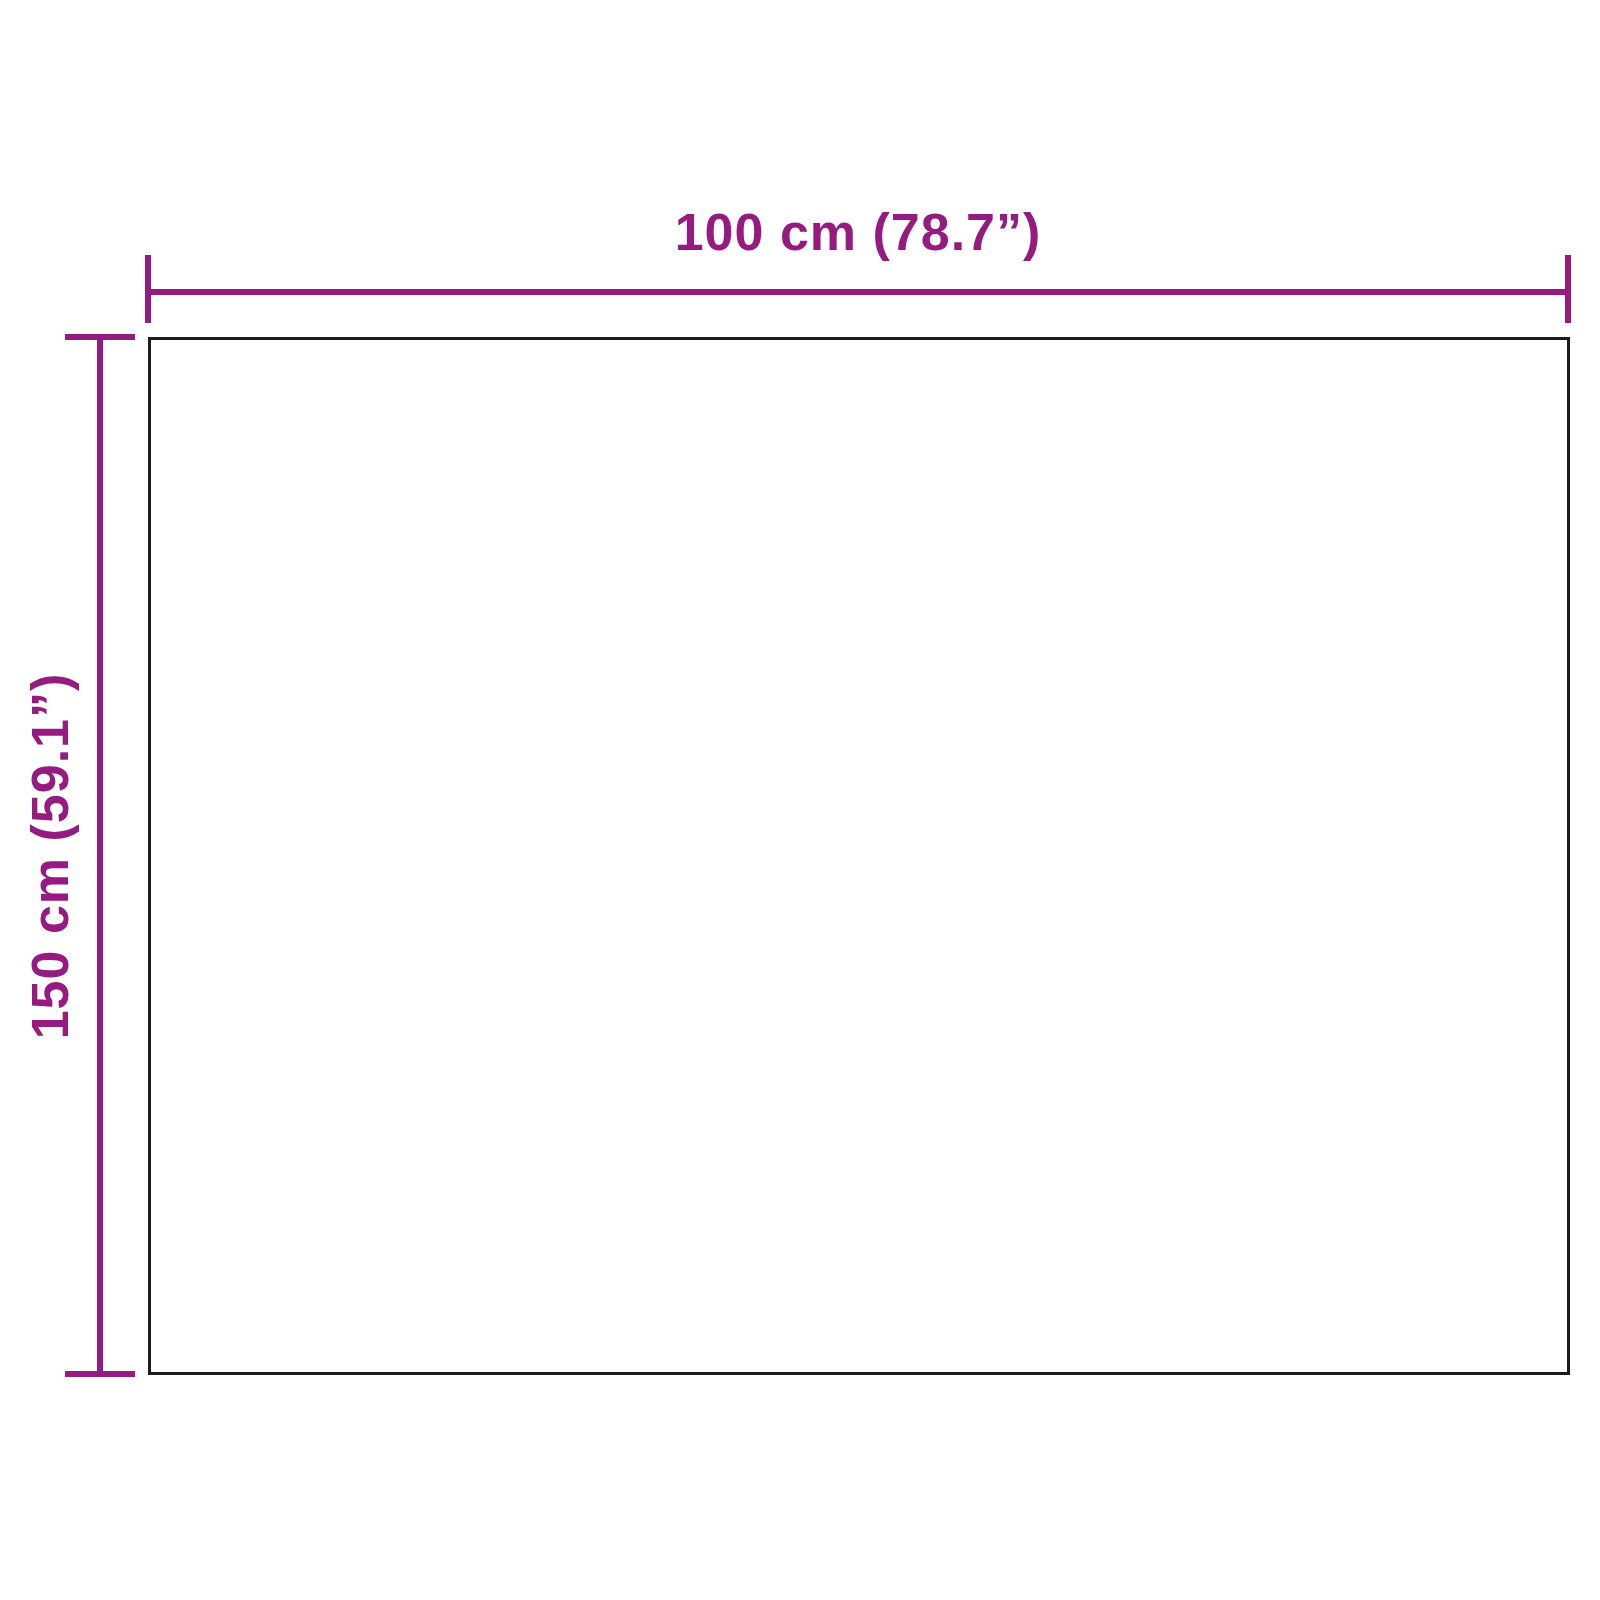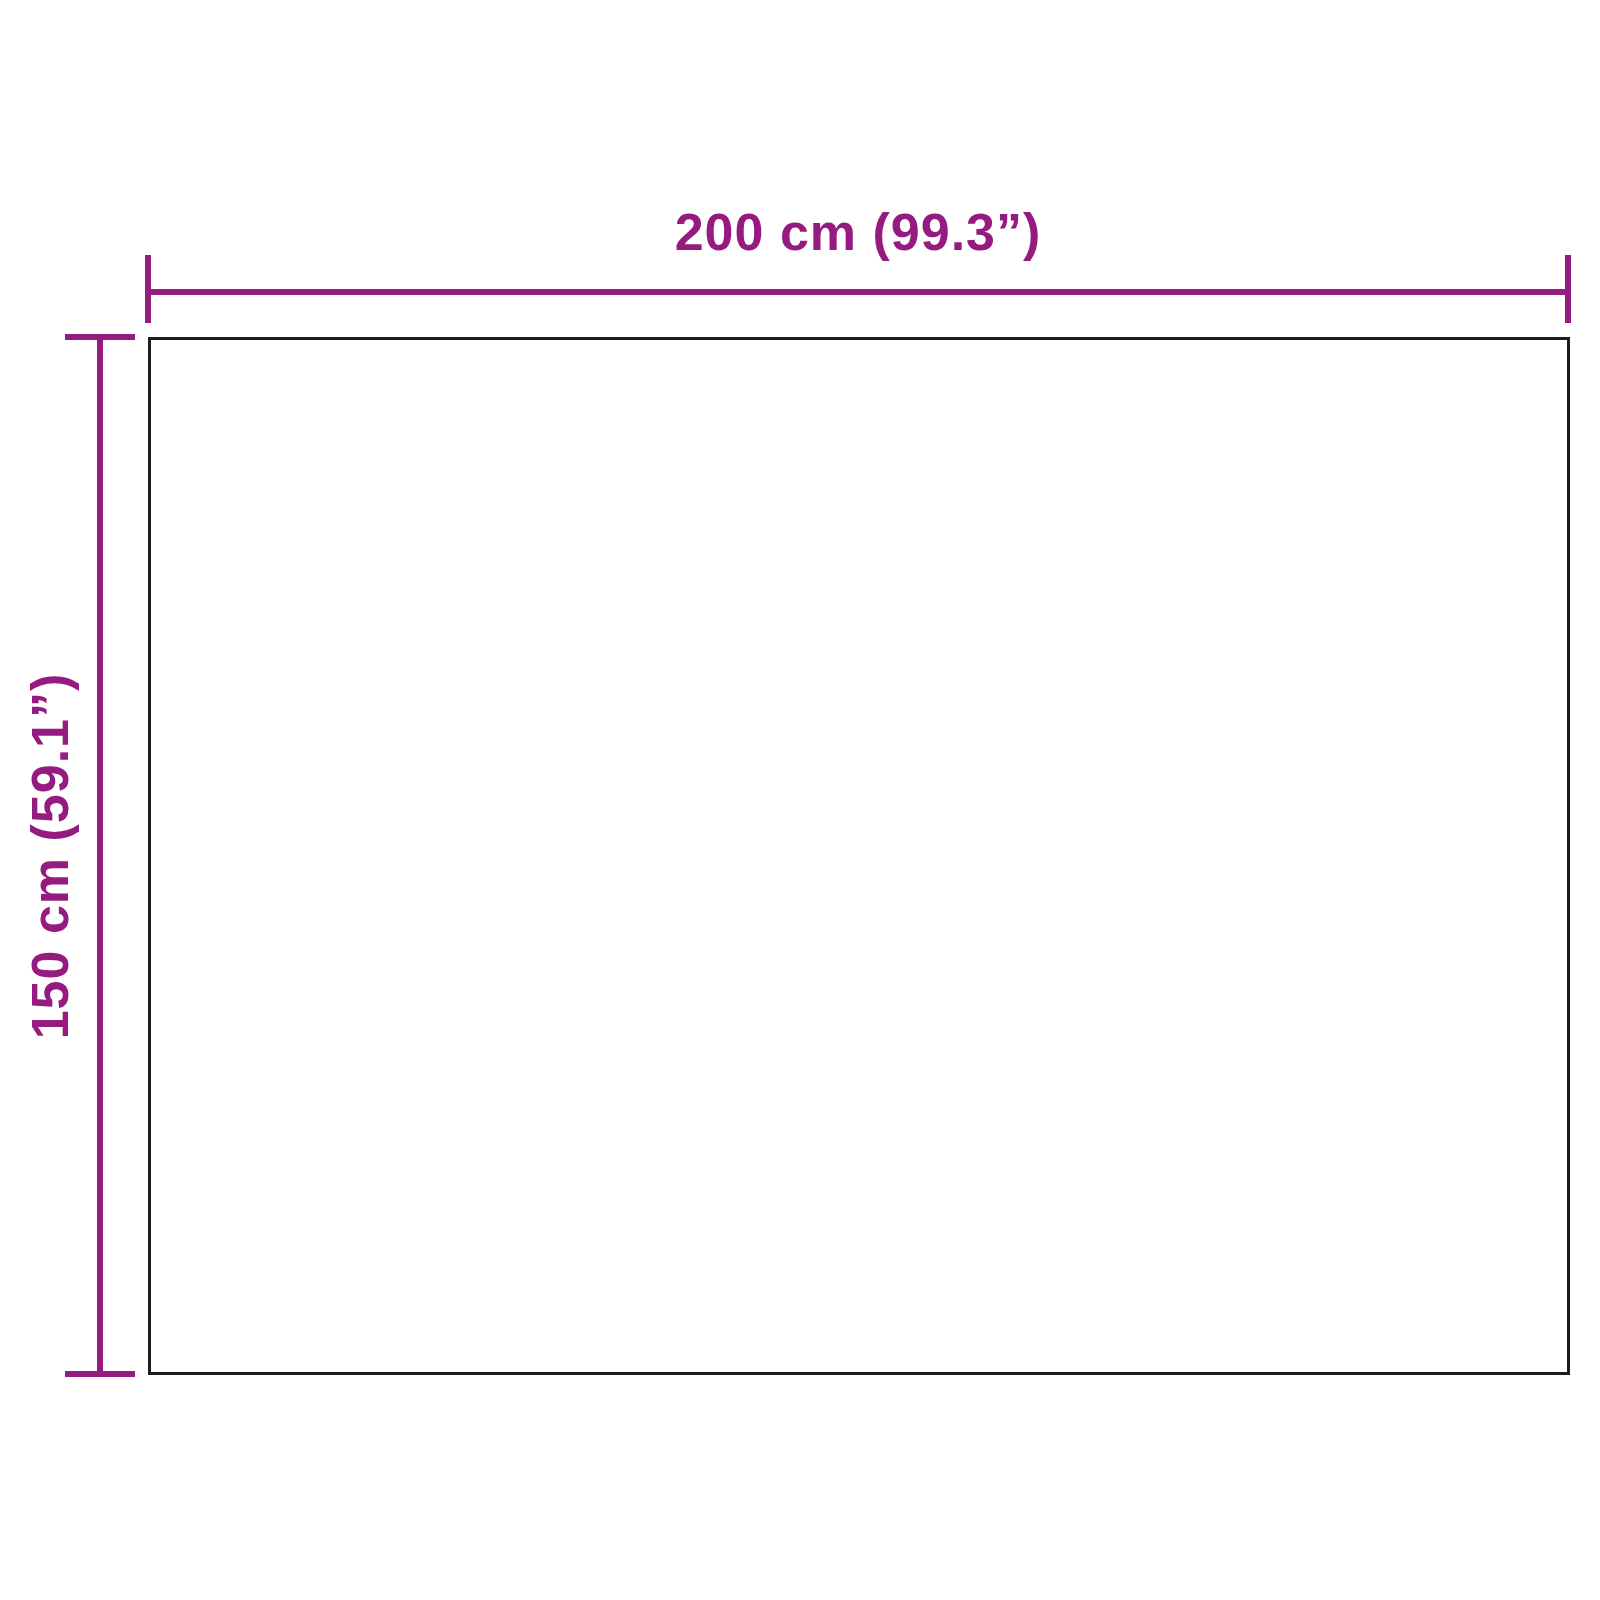--- a/index.html
+++ b/index.html
@@ -81,21 +81,21 @@
     left: 50px;
     top: 856px;
     transform: translate(-50%, -50%) rotate(-90deg);
   }
 </style>
 </head>
 <body>
 
 <div class="canvas">
 
-  <div class="dim-label width-label">200 cm (99.3”)</div>
+  <div class="dim-label width-label">100 cm (78.7”)</div>
   <div class="dim-h-line"></div>
   <div class="dim-h-tick left"></div>
   <div class="dim-h-tick right"></div>
 
   <div class="dim-label height-label">150 cm (59.1”)</div>
   <div class="dim-v-line"></div>
   <div class="dim-v-tick top"></div>
   <div class="dim-v-tick bottom"></div>
 
   <div class="product-outline"></div>

